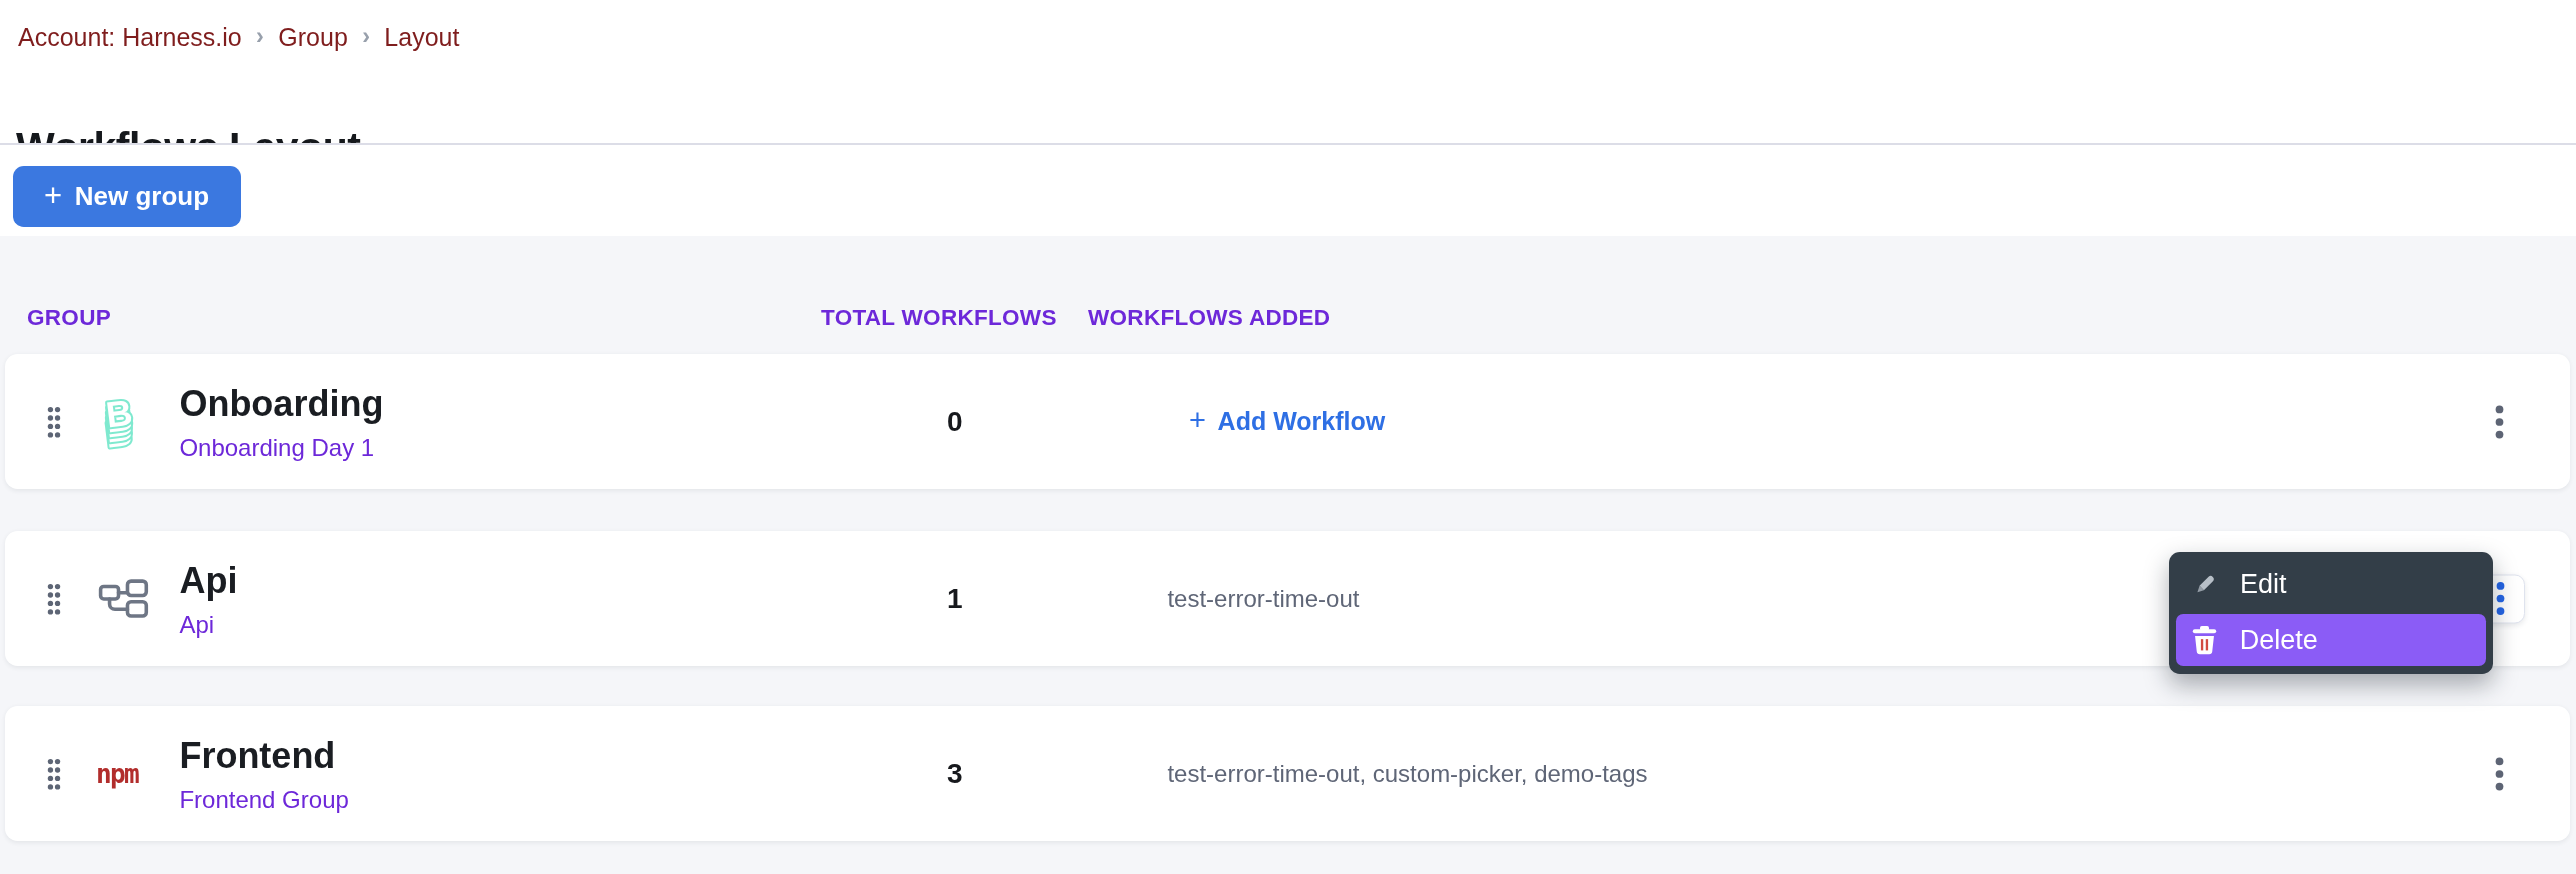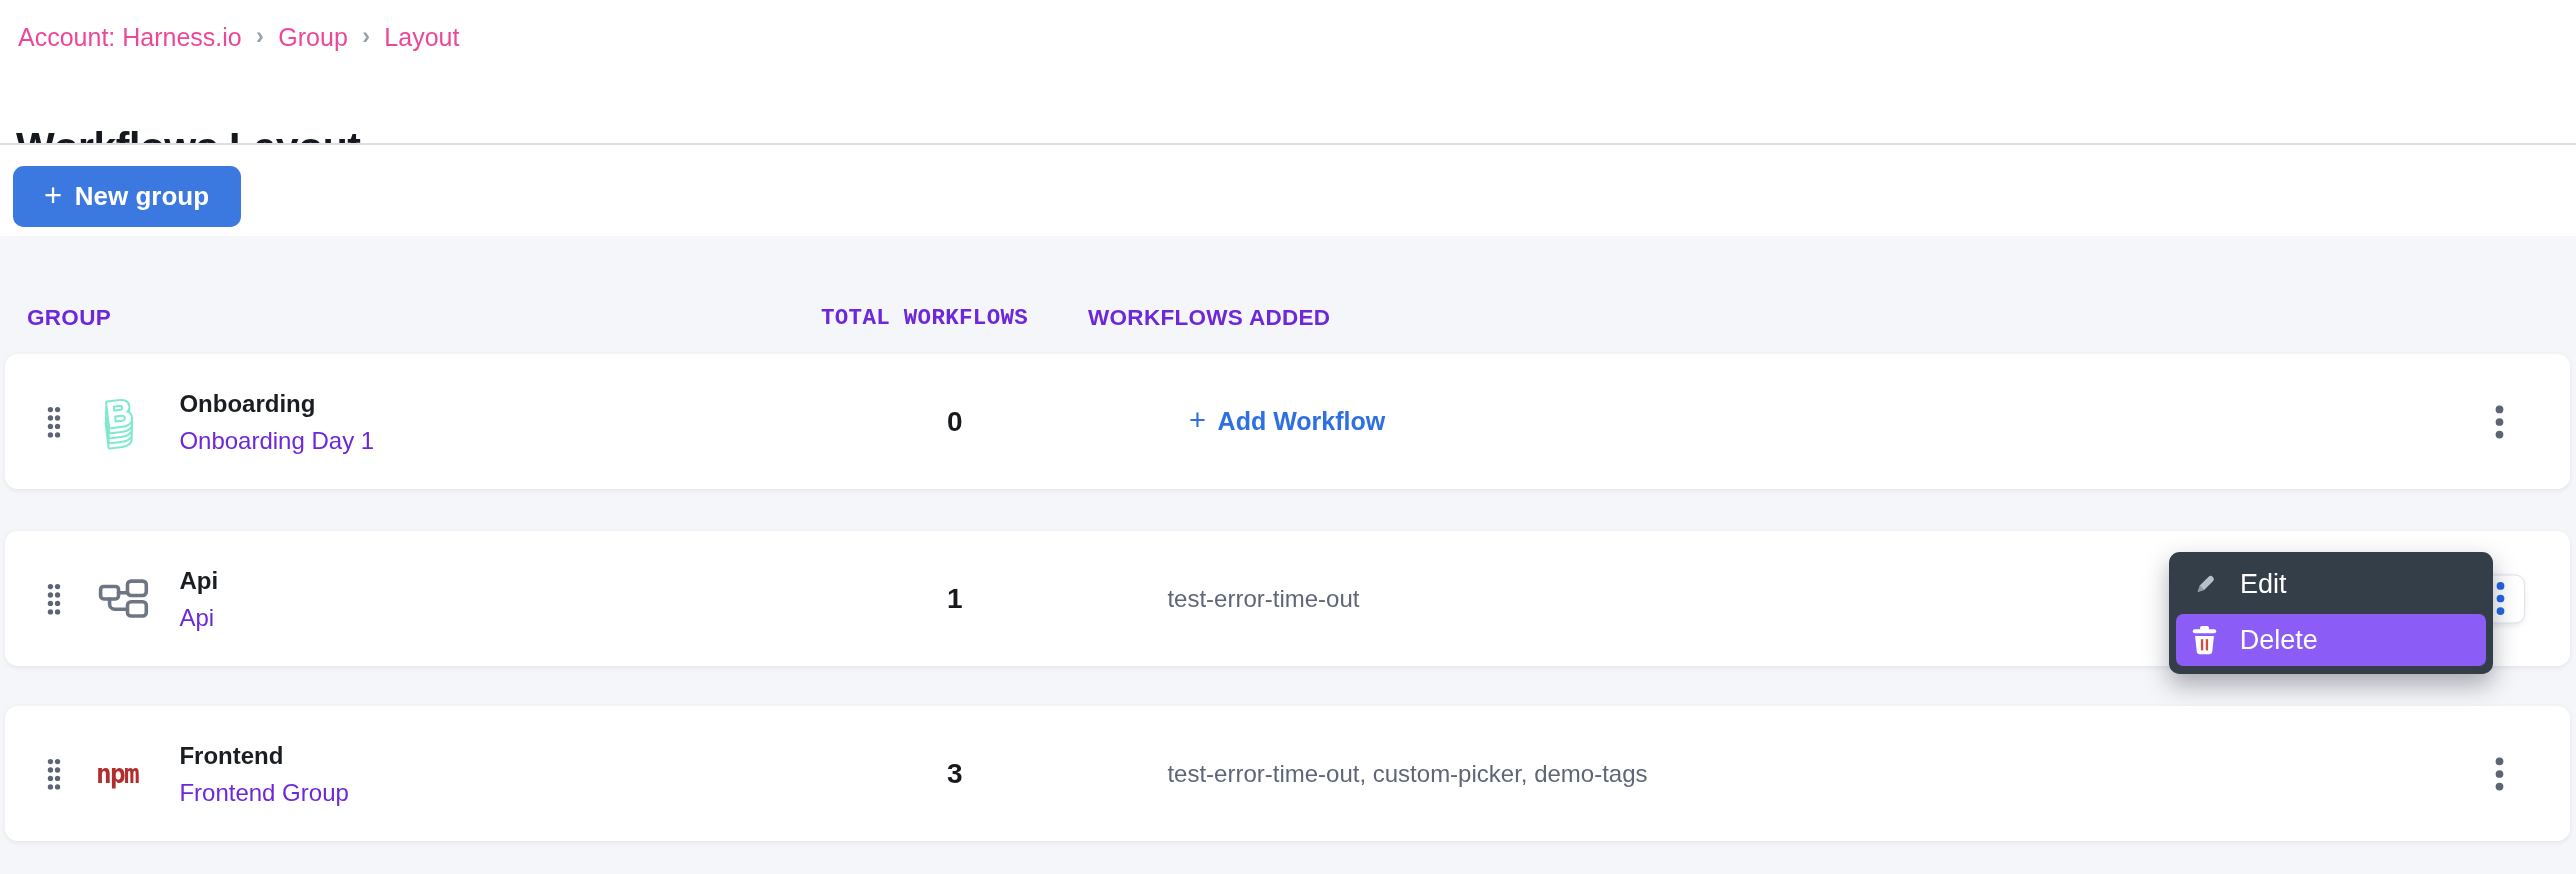--- a/index.html
+++ b/index.html
@@ -7,21 +7,21 @@
     width:2576px;height:874px;position:relative;overflow:hidden;
     background:#ffffff;
     font-family:"Liberation Sans","DejaVu Sans",sans-serif;
     -webkit-font-smoothing:antialiased;
   }
   
   .breadcrumb{
     position:absolute;left:18px;top:23.4px;display:flex;align-items:center;gap:14.4px;
     font-size:25px;color:#3b74e4;
   }
-  .crumb{color:#ec4899;cursor:pointer;text-decoration:none;}
+  .crumb{color:#7f1d1d;cursor:pointer;text-decoration:none;}
   .crumb-sep{color:#98a0ac;font-size:23.4px;font-weight:600;transform:translateY(-0.9px);}
   .page-title{
     position:absolute;left:16px;top:97px;font-size:41px;font-weight:700;color:#15181c;
     letter-spacing:-0.5px;
   }
   .top-divider{position:absolute;left:0;top:143px;width:2576px;height:1.8px;background:#dcdde7;}
 
   
   .toolbar{position:absolute;left:0;top:145px;width:2576px;height:91px;background:#ffffff;}
   .new-group-btn{
@@ -32,36 +32,36 @@
     font-family:"Liberation Sans","DejaVu Sans",sans-serif;
   }
   .btn-plus{font-size:31px;font-weight:400;line-height:1;transform:translateY(-0.9px);}
 
   
   .table-area{position:absolute;left:0;top:236px;width:2576px;height:638px;background:#f5f6f9;}
   .col-header{
     position:absolute;top:69px;font-size:22.5px;font-weight:700;color:#6d28d9;letter-spacing:0.3px;
   }
   .col-header.group{left:27px;}
-  .col-header.total{left:821px;font-family:Liberation Mono, monospace;}
+  .col-header.total{left:821px;}
   .col-header.added{left:1088px;}
 
   .row-card{
     position:absolute;left:5.4px;width:2565px;height:135px;background:#ffffff;border-radius:12.6px;
     box-shadow:0 1.8px 4.5px rgba(40,50,70,.08);
   }
   .row-card.r1{top:118px;}
   .row-card.r2{top:295px;}
   .row-card.r3{top:470px;}
 
   .vcenter{position:absolute;top:50%;transform:translateY(-50%);}
   .cell-handle{left:41px;cursor:grab;line-height:0;}
   .cell-icon{left:91px;width:54px;display:flex;justify-content:center;align-items:center;line-height:0;}
   .cell-text{left:174px;display:flex;flex-direction:column;gap:9px;}
-  .group-name{font-size:24px;font-weight:700;color:#1a1d22;}
+  .group-name{font-size:36px;font-weight:700;color:#1a1d22;}
   .group-desc{font-size:24px;color:#6d28d9;}
   .cell-total{left:854px;width:191px;text-align:center;font-size:28px;font-weight:700;color:#17191d;}
   .cell-added{left:1162px;font-size:24px;color:#5f6677;}
   .add-workflow{
     display:inline-flex;align-items:center;gap:11.7px;margin-left:21.6px;
     color:#2e6fe4;font-size:25px;font-weight:700;cursor:pointer;
   }
   .add-plus{font-size:29px;font-weight:400;line-height:1;transform:translateY(-0.9px);}
   .cell-kebab{right:65px;width:10.8px;display:flex;justify-content:center;cursor:pointer;line-height:0;}
   .kebab-btn{

